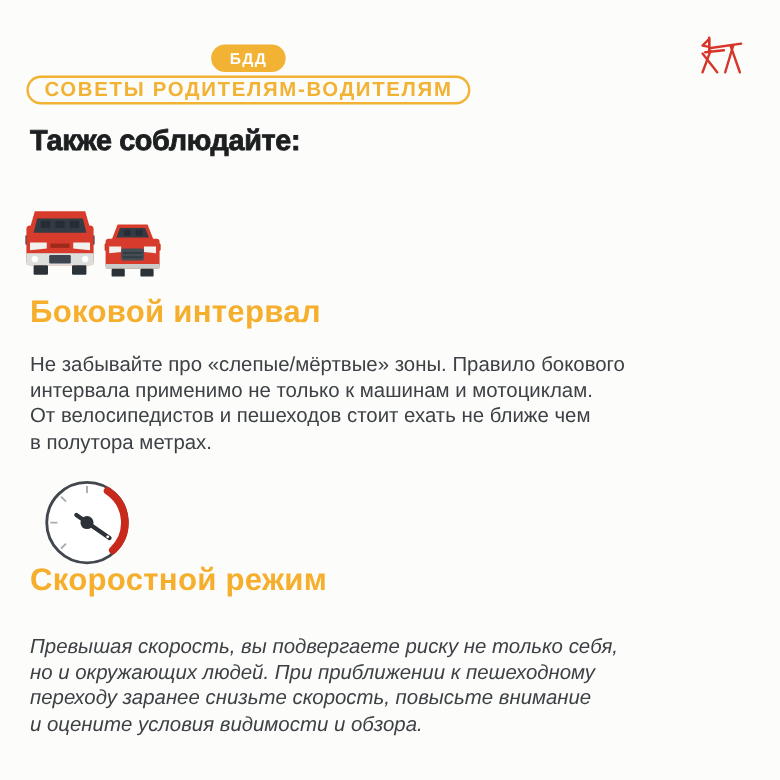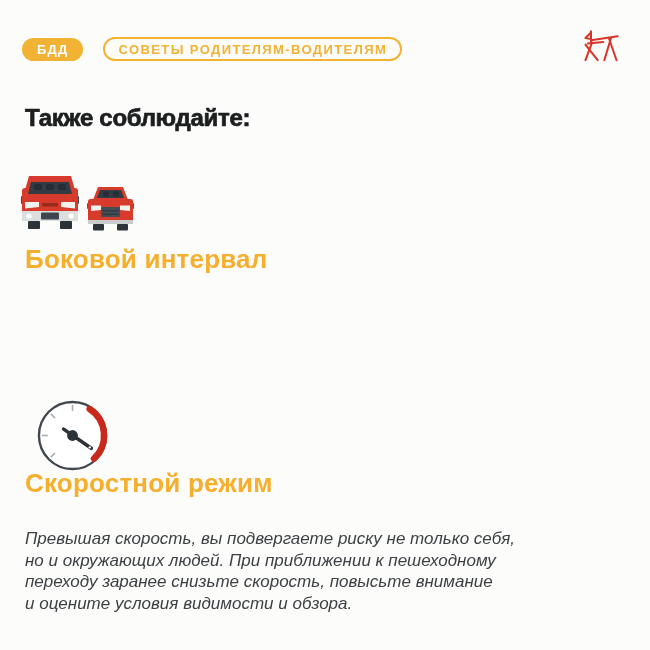--- a/index.html
+++ b/index.html
@@ -3,31 +3,31 @@
 <meta charset="utf-8">
 <style>
   html,body { margin:0; padding:0; }
   body { font-family:"Liberation Sans", sans-serif; }
   .card {
     position:relative; width:650px; height:650px;
     background:#FCFCFA; overflow:hidden;
   }
 
   
-  .topbar { position:absolute; top:37px; left:22px; display:flex; align-items:center; gap:20px; }
+  .topbar { position:absolute; top:37px; left:22px; display:flex; align-items:center; gap:3px;flex-direction:column; }
   .badge {
     display:inline-flex; align-items:center; justify-content:center;
     height:23px; padding:0 15px; border-radius:12px;
     background:#F2B233; color:#FFFFFF;
     font-size:13px; font-weight:bold; letter-spacing:1.2px;
   }
   .pill {
     display:inline-flex; align-items:center; justify-content:center;
     height:20px; padding:0 13px; border:2px solid #F2B233; border-radius:13px;
-    color:#F2B233; font-size:13px; font-weight:bold; letter-spacing:1.4px;
+    color:#F2B233; font-size:17px; font-weight:bold; letter-spacing:1.4px;
     background:transparent;
   }
   .logo { position:absolute; top:28px; right:30px; width:38px; height:40px; }
 
   
   .title {
     position:absolute; top:104px; left:25px; margin:0;
     font-size:24px; font-weight:bold; color:#1C1E20;
     letter-spacing:-0.3px; -webkit-text-stroke:0.7px #1C1E20;
   }
@@ -113,20 +113,24 @@
       <rect x="14" y="23" width="19" height="10" rx="1.5" fill="#454D55"></rect>
       <rect x="15.5" y="26" width="16" height="1.6" fill="#333B44"></rect>
       <rect x="15.5" y="29.5" width="16" height="1.6" fill="#333B44"></rect>
       <rect x="1" y="36" width="45" height="4" fill="#C9CCC9"></rect>
       <rect x="6" y="40" width="11" height="6.5" rx="1" fill="#2B3339"></rect>
       <rect x="30" y="40" width="11" height="6.5" rx="1" fill="#2B3339"></rect>
     </svg>
   </div>
 
   <h2 class="sec-heading first">Боковой интервал</h2>
+  <p class="sec-body first">Не забывайте про «слепые/мёртвые» зоны. Правило бокового
+интервала применимо не только к машинам и мотоциклам.
+От велосипедистов и пешеходов стоит ехать не ближе чем
+в полутора метрах.</p>
 
   <span class="gauge">
     <svg width="75" height="75" viewBox="0 0 76 76" xmlns="http://www.w3.org/2000/svg">
       <circle cx="38" cy="38" r="34" fill="#FFFFFF" stroke="#41474D" stroke-width="2.4"></circle>
       <g stroke="#A7ACB0" stroke-width="1.6">
         <line x1="38" y1="7" x2="38" y2="13"></line>
         <line x1="7" y1="38" x2="13" y2="38"></line>
         <line x1="16.1" y1="16.1" x2="20.3" y2="20.3"></line>
         <line x1="16.1" y1="59.9" x2="20.3" y2="55.7"></line>
       </g>

